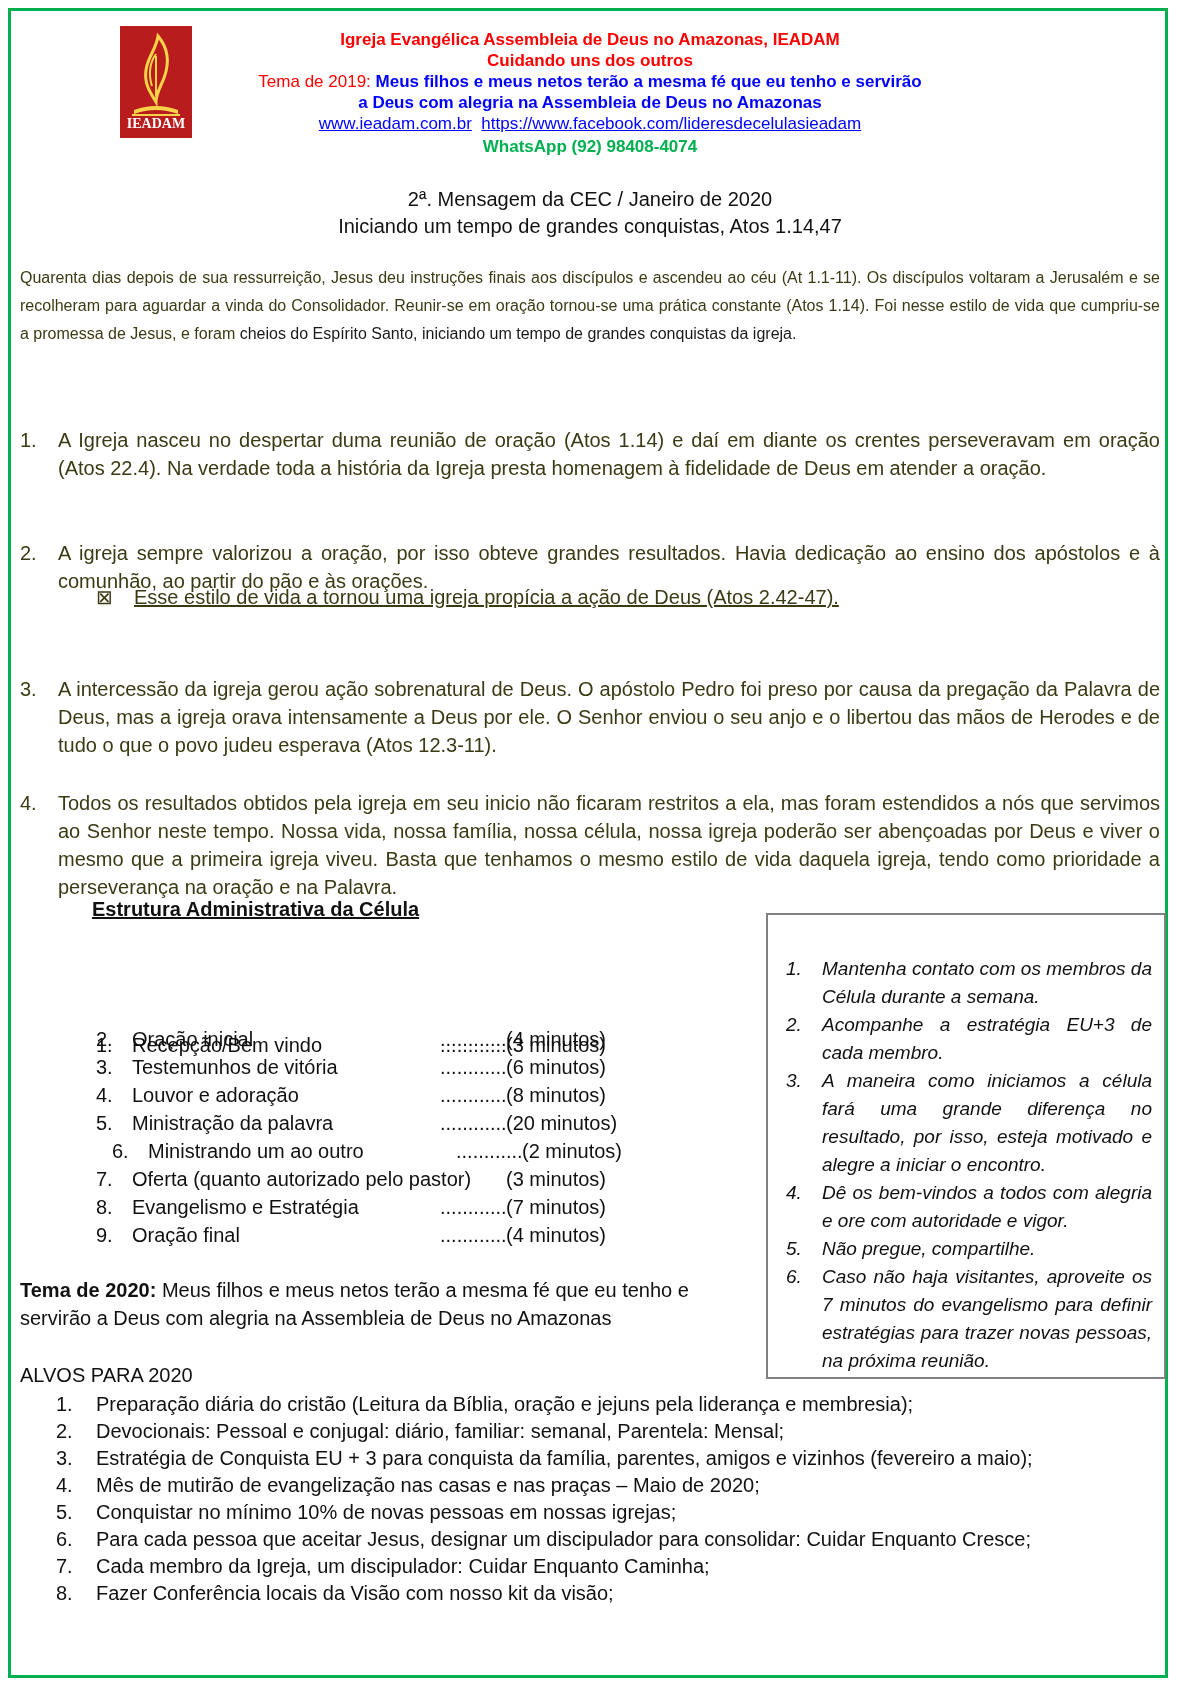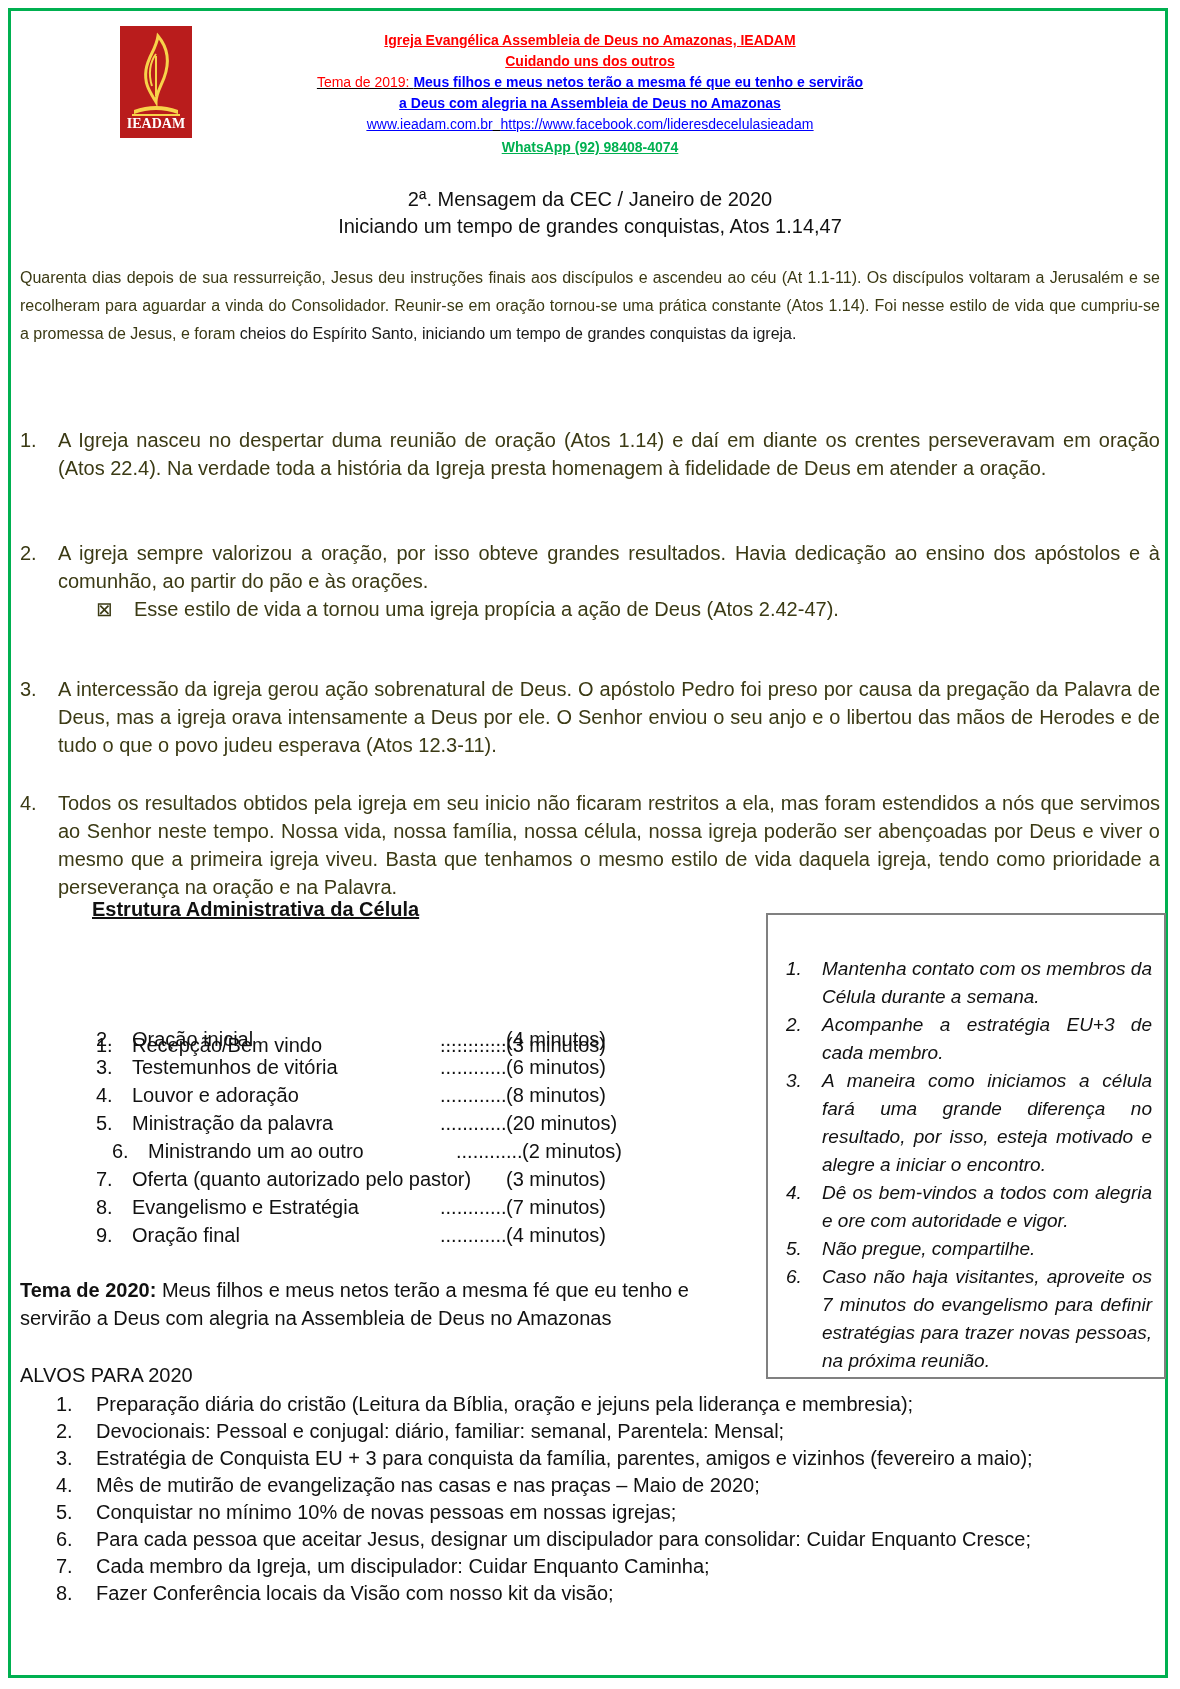--- a/index.html
+++ b/index.html
@@ -1,21 +1,21 @@
 <!DOCTYPE html>
 <html><head>
 <meta charset="utf-8">
 <style>
   html, body { margin:0; padding:0; background:#fff; }
   body { width:1180px; height:1689px; position:relative; overflow:hidden; font-family:"Liberation Sans", sans-serif; }
   .frame { position:absolute; left:8px; top:8px; width:1160px; height:1670px; border:3px solid #00b050; box-sizing:border-box; }
   .logo { position:absolute; left:89px; top:26px; width:72px; height:112px; background:#b91c1c;margin-left:31px; }
   .logo svg { position:absolute; left:0; top:0; }
   .logo-text { position:absolute; left:0; width:72px; top:90px; text-align:center; color:#fff; font-family:"Liberation Serif", serif; font-weight:bold; font-size:14px; }
-  .hdr { position:absolute; left:150px; width:880px; text-align:center; font-family:"Liberation Sans", sans-serif; font-size:14px; font-weight:bold; line-height:20px;text-decoration:underline; }
+  .hdr { position:absolute; left:150px; width:880px; text-align:center; font-family:"Liberation Sans", sans-serif; font-size:17px; font-weight:bold; line-height:20px; }
   .red { color:#ff0000; }
   .blue { color:#0000ff; }
   .green { color:#00b050; }
   .link { color:#0000ff; text-decoration:underline; font-weight:normal; }
   .title { position:absolute; left:0; width:1180px; text-align:center; font-size:20px; color:#111; line-height:27px; }
   .body { position:absolute; left:20px; width:1140px; color:#3b3a14; font-size:16px; line-height:28px; text-align:justify; }
   .blk { color:#1a1a1a; }
   .num { position:absolute; left:20px; color:#3b3a14; font-size:20px; line-height:28px; }
   .ind { position:absolute; left:58px; width:1102px; color:#3b3a14; font-size:20px; line-height:28px; text-align:justify; }
   .sub { position:absolute; left:96px; color:#3b3a14; font-size:20px; line-height:28px; }
@@ -65,21 +65,21 @@
 
 <div class="body" style="top:264px;">
   <span>Quarenta dias depois de sua ressurreição, Jesus deu instruções finais aos discípulos e ascendeu ao céu (At 1.1-11). Os discípulos voltaram a Jerusalém e se recolheram para aguardar a vinda do Consolidador.  Reunir-se em oração tornou-se uma prática constante (Atos 1.14). Foi nesse estilo de vida que cumpriu-se a promessa de Jesus, e foram </span><span class="blk">cheios do Espírito Santo, iniciando um tempo de grandes conquistas da igreja.</span>
 </div>
 
 <div class="num" style="top:426px;">1.</div>
 <div class="ind" style="top:426px;">A Igreja nasceu no despertar duma reunião de oração (Atos 1.14) e daí em diante os crentes perseveravam em oração (Atos 22.4). Na verdade toda a história da Igreja presta homenagem à fidelidade de Deus em atender a oração.</div>
 
 <div class="num" style="top:539px;">2.</div>
 <div class="ind" style="top:539px;">A igreja sempre valorizou a oração, por isso obteve grandes resultados. Havia dedicação ao ensino dos apóstolos e à comunhão, ao partir do pão e às orações.</div>
-<div class="sub" style="top:595px;">
+<div class="sub" style="top:583px;text-decoration:underline;">
   <span style="display:inline-block;width:38px;">⊠</span><span>Esse estilo de vida a tornou uma igreja propícia a ação de Deus  (Atos 2.42-47).</span>
 </div>
 
 <div class="num" style="top:675px;">3.</div>
 <div class="ind" style="top:675px;">A intercessão da igreja gerou ação sobrenatural de Deus. O apóstolo Pedro foi preso por causa da pregação da Palavra de Deus, mas a igreja orava intensamente a Deus por ele. O Senhor enviou o seu anjo e o libertou das mãos de Herodes e de tudo o que o povo judeu esperava (Atos 12.3-11).</div>
 
 <div class="num" style="top:789px;">4.</div>
 <div class="ind" style="top:789px;">Todos os resultados obtidos pela igreja em seu inicio não ficaram restritos a ela, mas foram estendidos a nós que servimos ao Senhor neste tempo. Nossa vida, nossa família, nossa célula, nossa igreja poderão ser abençoadas por Deus e viver o mesmo que a primeira igreja viveu. Basta que tenhamos o mesmo estilo de vida daquela igreja, tendo como prioridade a perseverança na oração e na Palavra.</div>
 
 <div class="est-title">Estrutura Administrativa da Célula</div>

